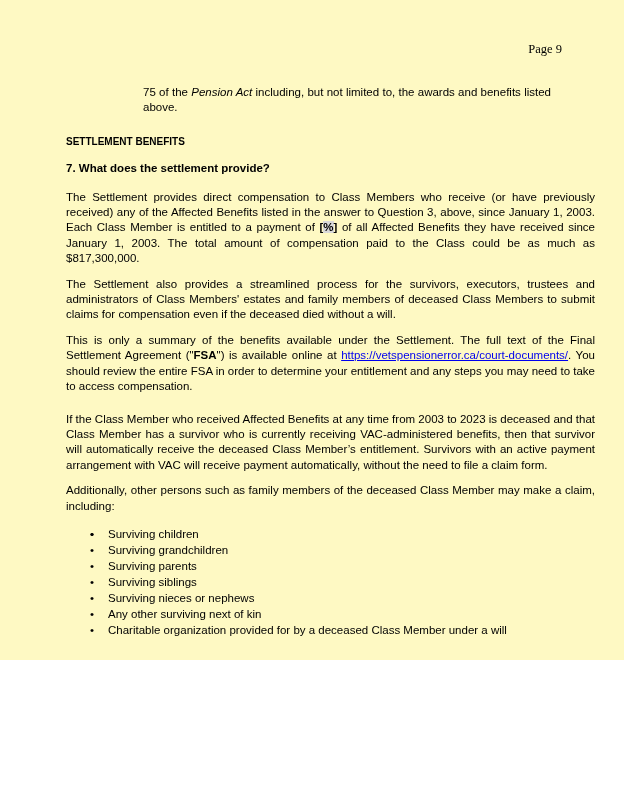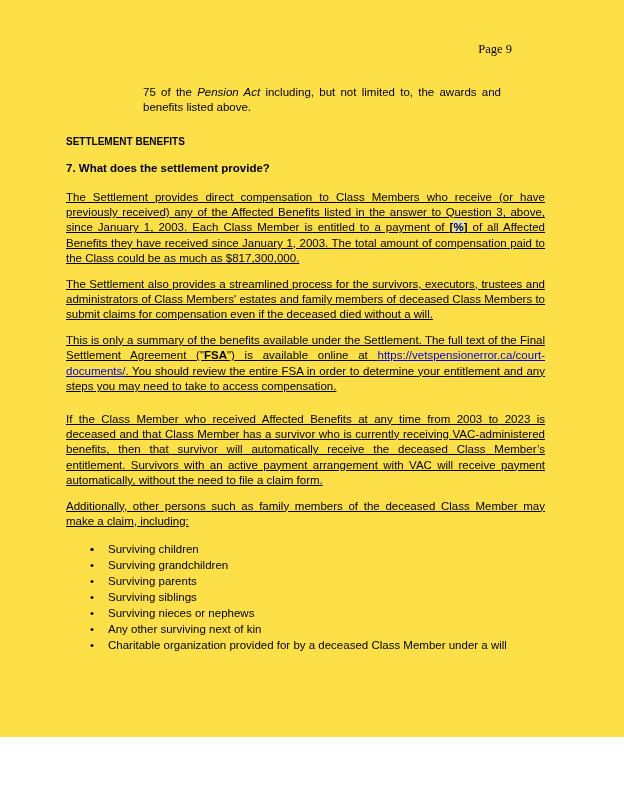--- a/index.html
+++ b/index.html
@@ -1,22 +1,22 @@
 <!DOCTYPE html>
 <html><head>
 <meta charset="utf-8">
 <style>
   html, body { margin: 0; padding: 0; background: #ffffff; }
   .page {
     position: relative;
     width: 624px;
-    height: 737px;
+    height: 660px;
     box-sizing: border-box;
-    background: #fde047;
-    padding: 42px 79px 0 66px;
+    background: #fef9c3;
+    padding: 42px 29px 0 66px;
     color: #000000;
     font-family: "Liberation Sans", "DejaVu Sans", sans-serif;
     font-size: 11.5px;
     line-height: 15.4px;
     overflow: hidden;
   }
   .page-number {
     font-family: "Liberation Serif", "DejaVu Serif", serif;
     font-size: 12.5px;
     line-height: 15px;
@@ -37,21 +37,20 @@
   .q-heading {
     font-weight: bold;
     font-size: 11.5px;
     line-height: 15.4px;
     margin: 0 0 13px 0;
   }
   .q-heading.q8 { margin-top: 17px; margin-bottom: 14px; }
   p.body-para {
     margin: 0 0 10px 0;
     text-align: justify;
-    text-decoration: underline;
   }
   p.body-para.pre-q8 { margin-bottom: 17px; }
   p.mb9 { margin-bottom: 9px; }
   .bracket { font-weight: bold; }
   .placeholder {
     font-weight: bold;
     background: #d9d9d9;
   }
   a.doc-link {
     color: #0000ee;

